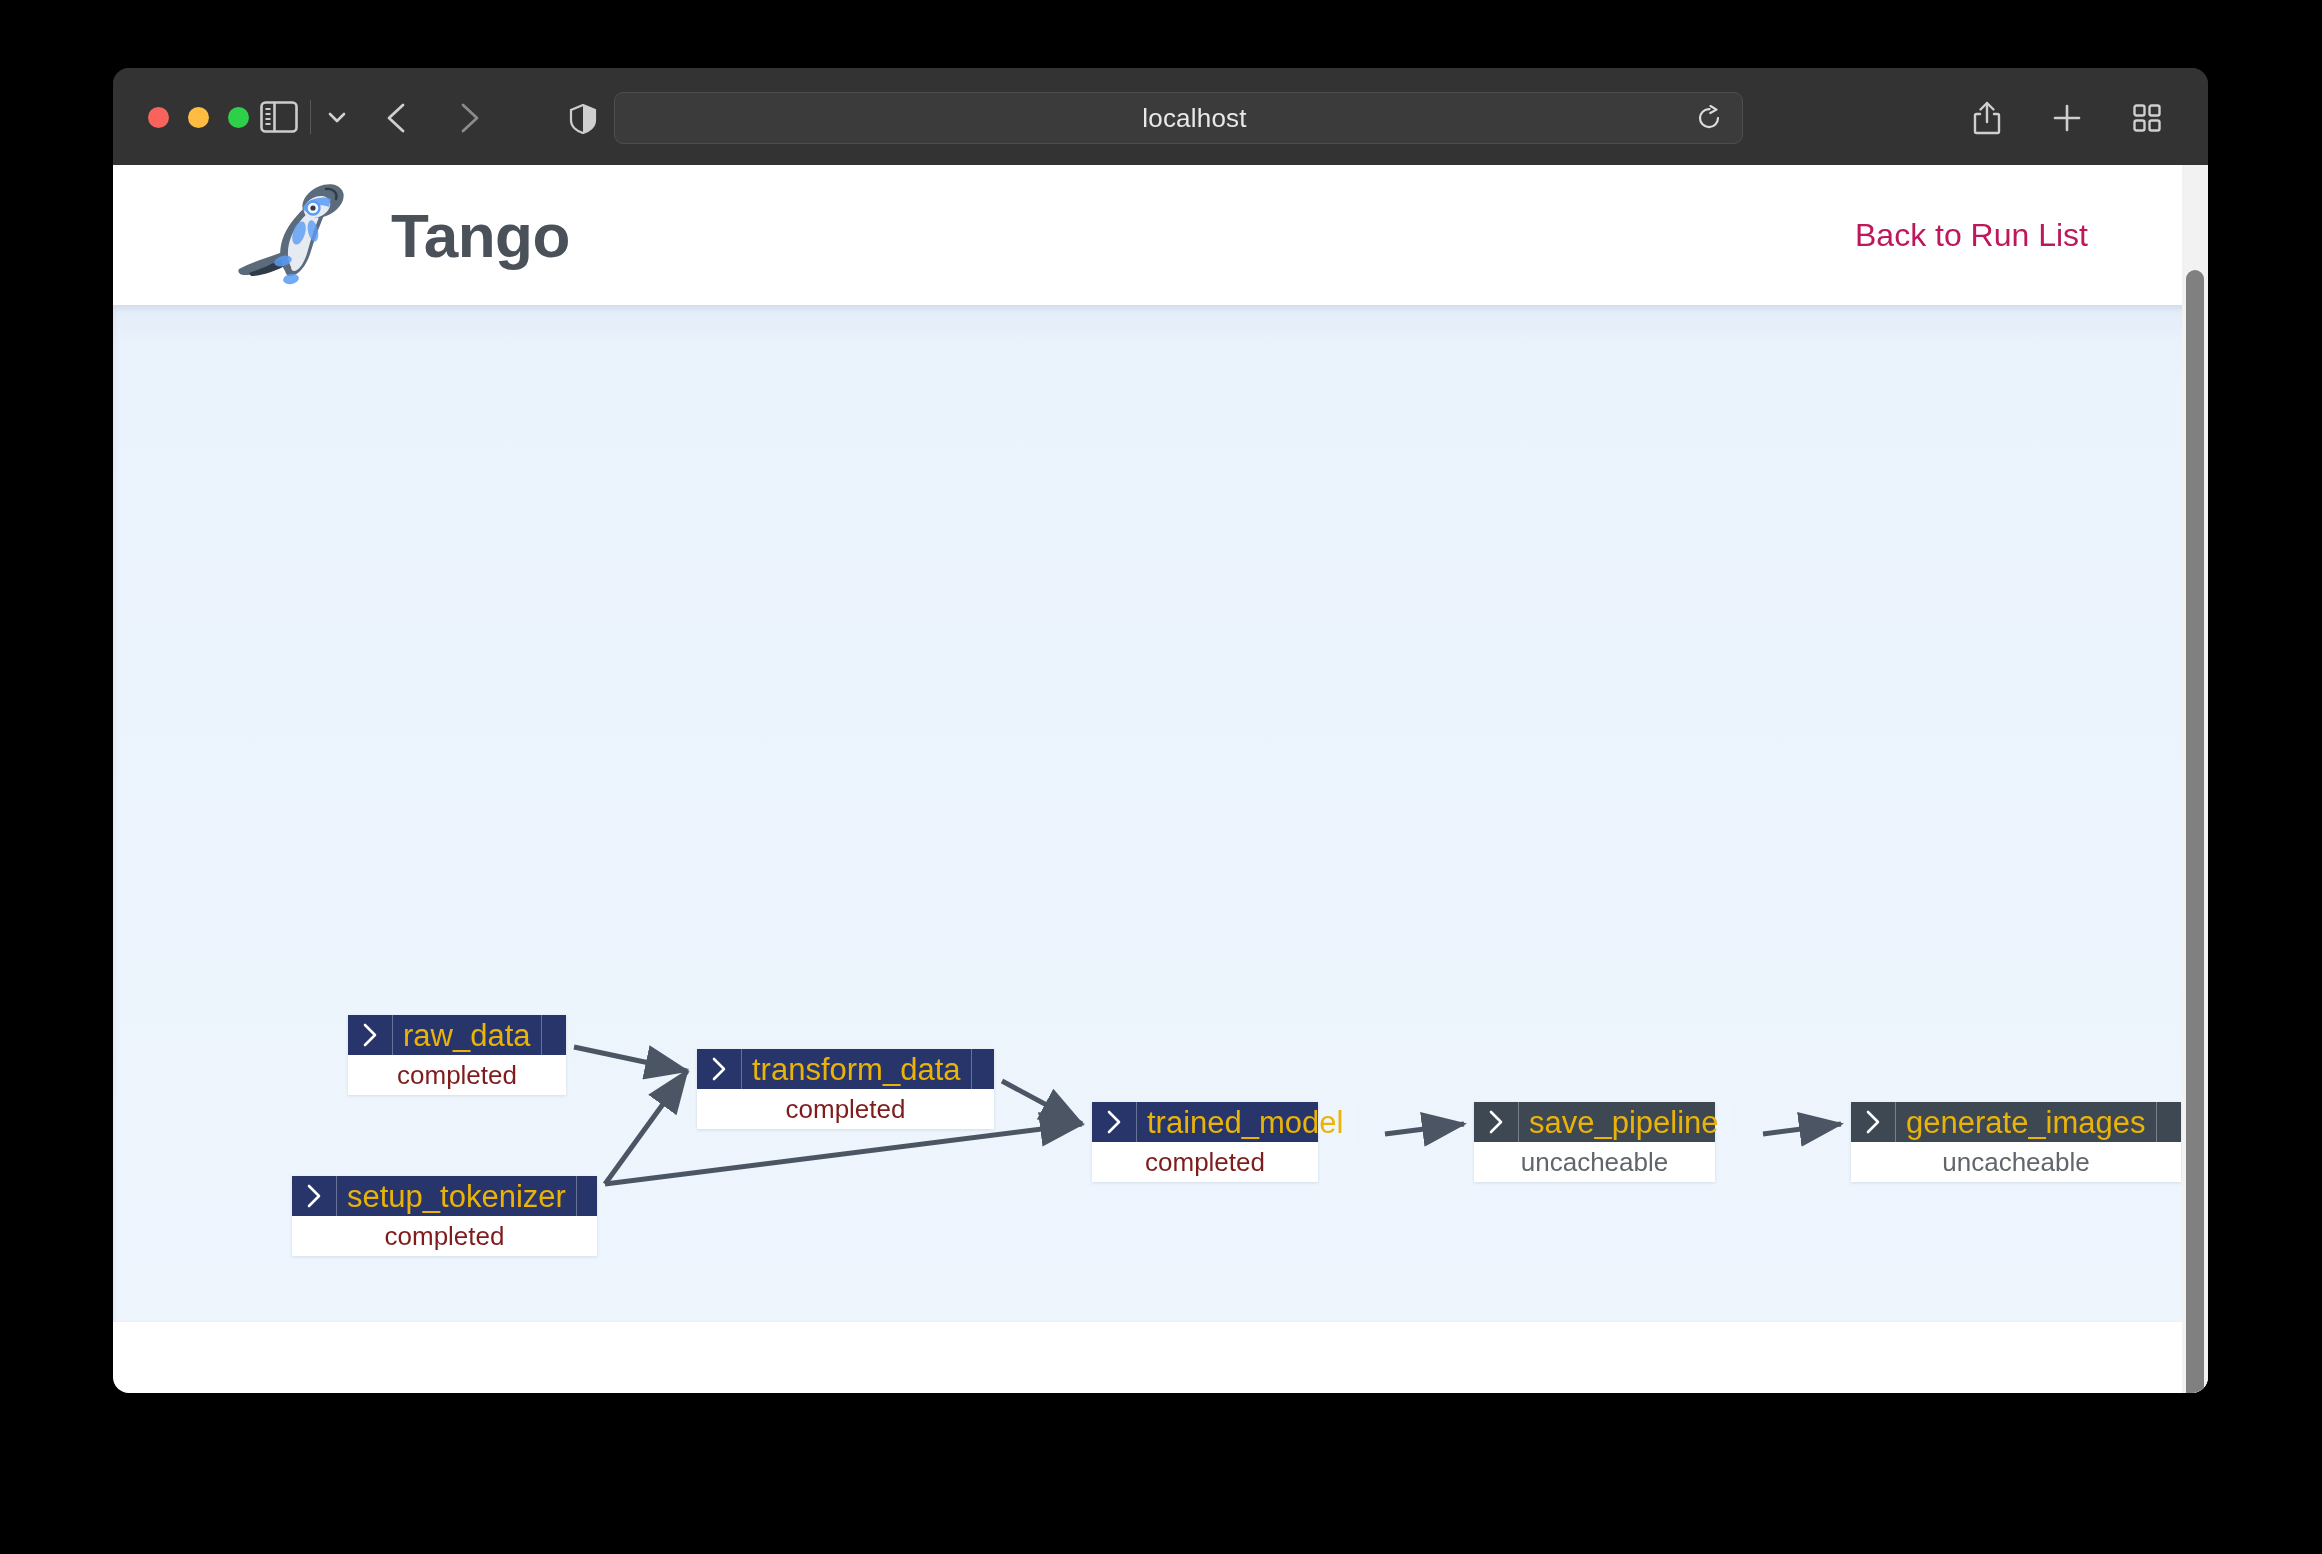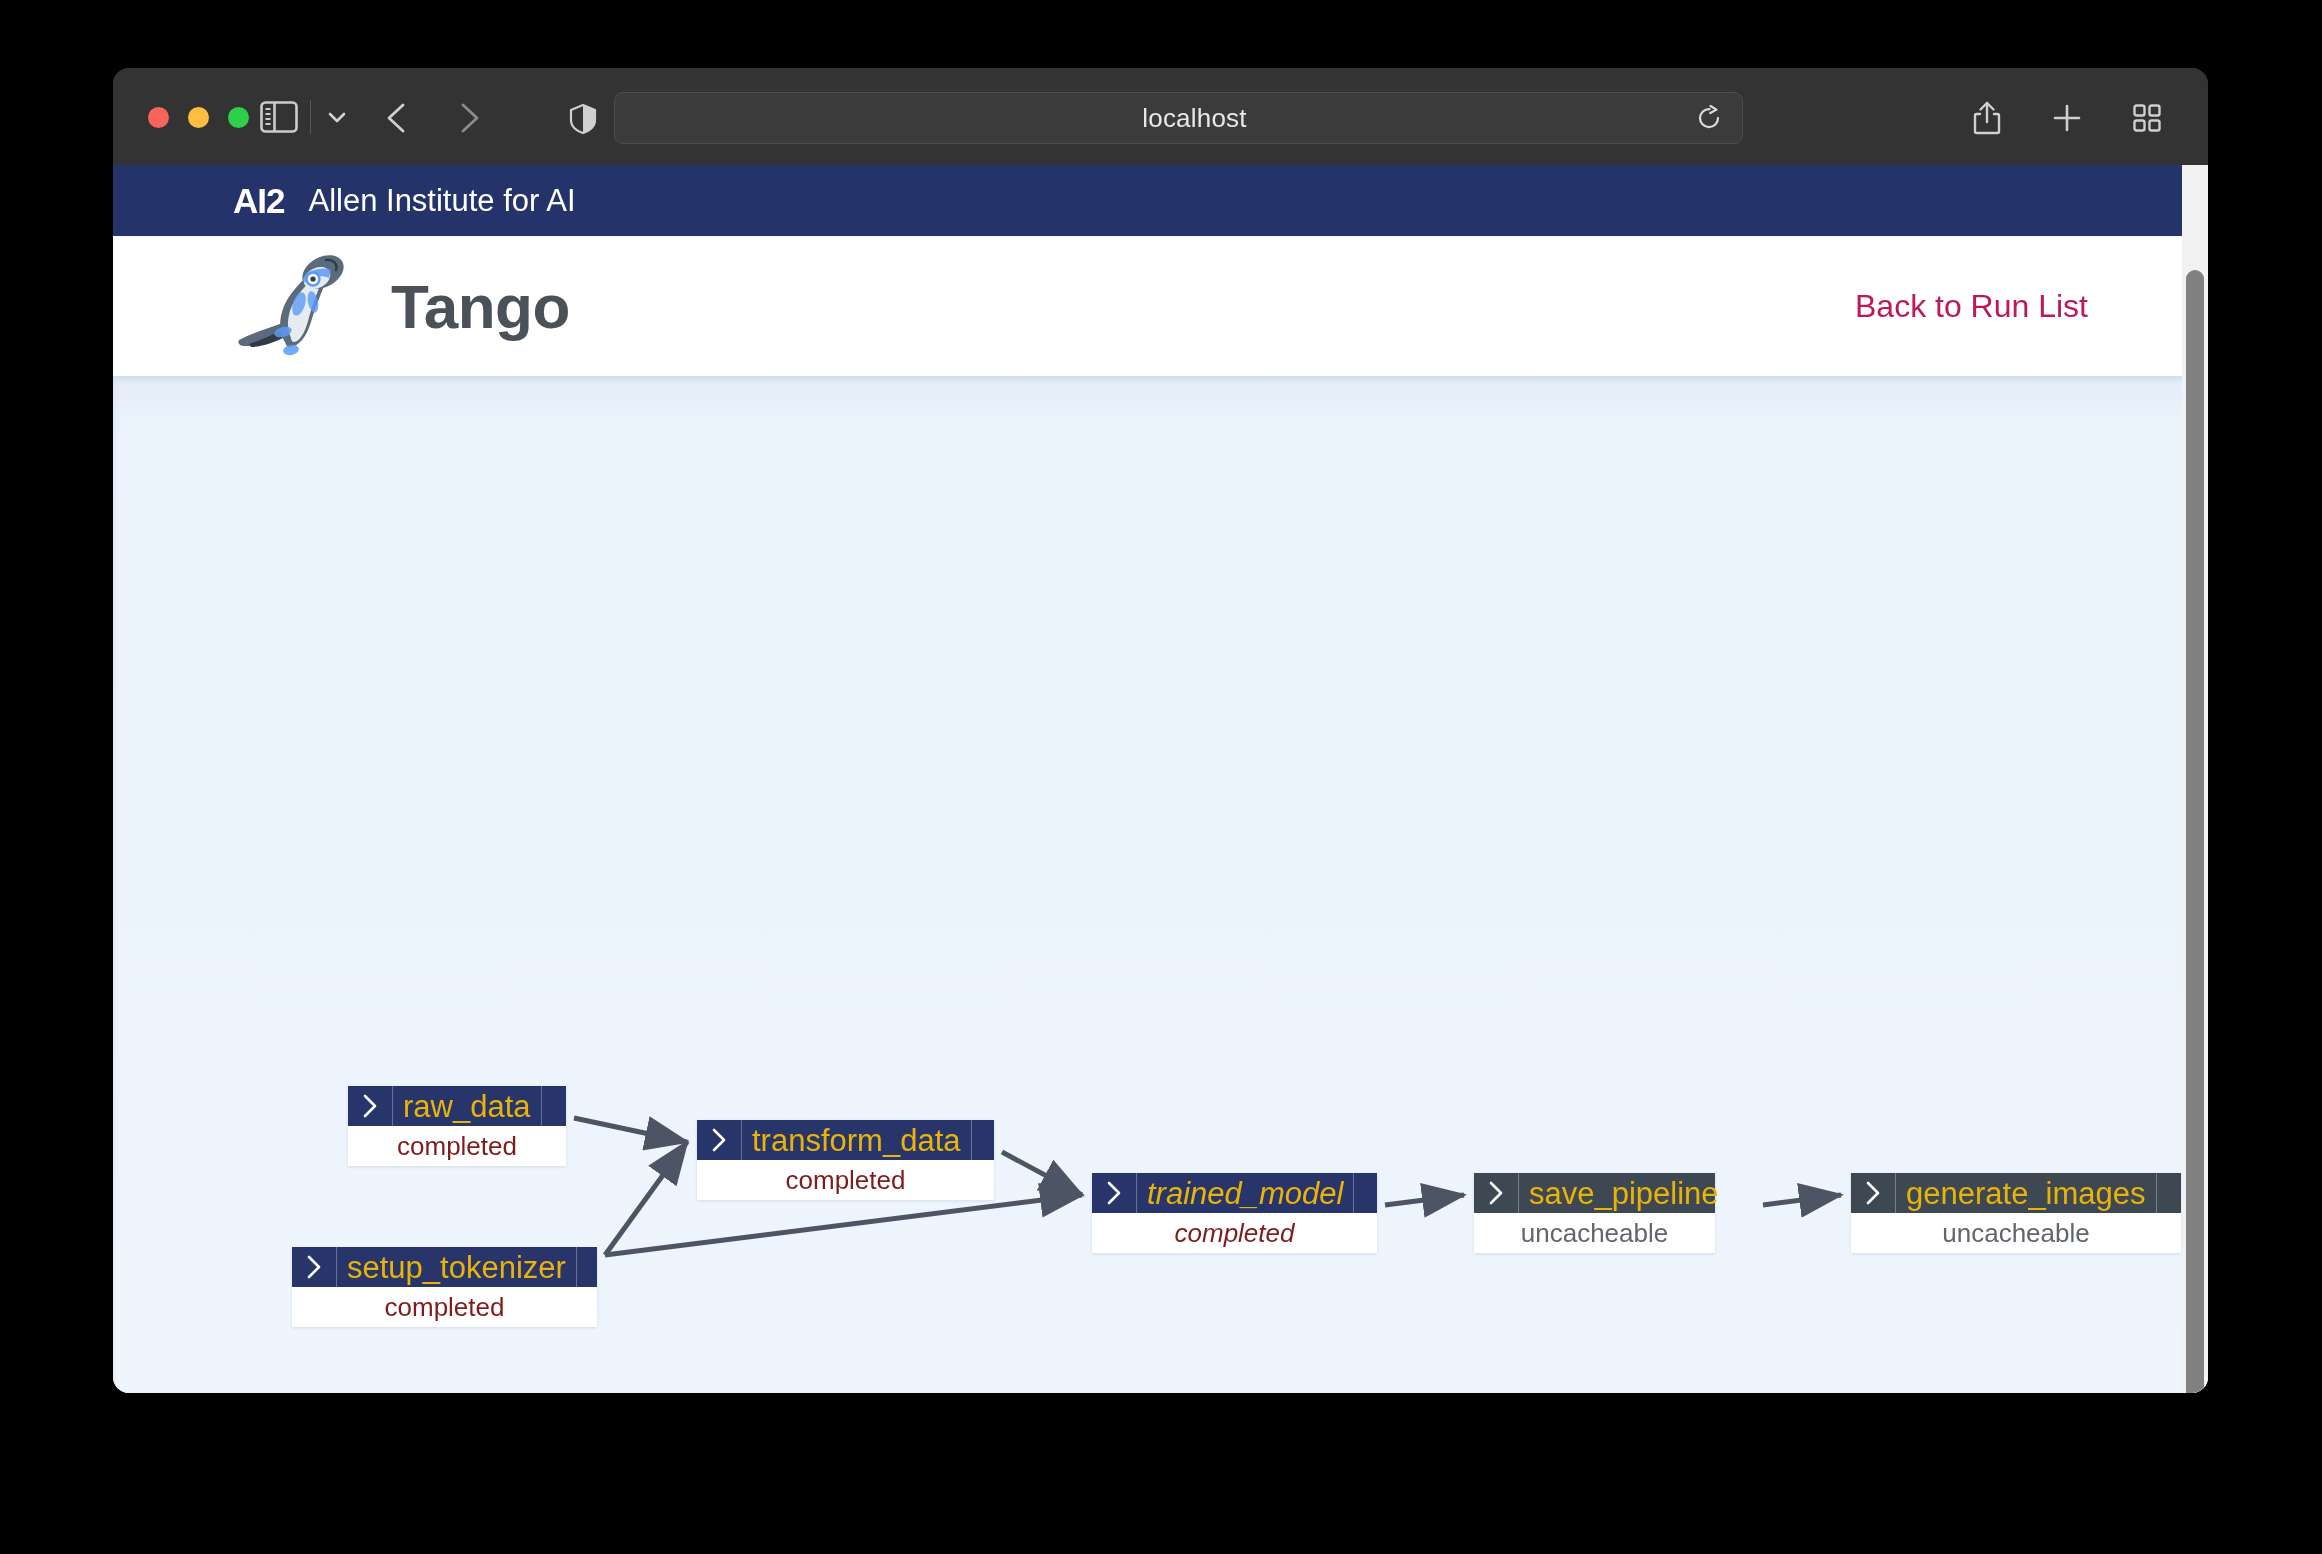--- a/index.html
+++ b/index.html
@@ -376,26 +376,20 @@
           <rect x="17.5" y="2.5" width="10" height="10" rx="2" fill="none" stroke="#cfcfcf" stroke-width="2.4"></rect>
           <rect x="2.5" y="17.5" width="10" height="10" rx="2" fill="none" stroke="#cfcfcf" stroke-width="2.4"></rect>
           <rect x="17.5" y="17.5" width="10" height="10" rx="2" fill="none" stroke="#cfcfcf" stroke-width="2.4"></rect>
         </svg>
       </span>
     </div>
   </div>
 
   <div class="page">
 
-    <div class="ai2-bar">
-      <span class="ai2-logo">
-        <span class="ai2-logo-text">AI2</span>
-      </span>
-      <span class="ai2-inst">Allen Institute for AI</span>
-    </div>
 
     <div class="tango-header">
       <span class="otter-logo">
         <svg width="120" height="120" viewBox="0 0 120 120">
 
           <path d="M6 94 C20 86 38 82 52 76 C58 74 62 80 56 85 C42 94 24 100 12 100 C7 100 4 97 6 94 Z" fill="#5b6b7c"></path>
           <path d="M16 98 C28 94 42 88 52 82 C57 80 60 85 55 89 C44 96 28 101 18 101 Z" fill="#2f3b47"></path>
 
           <path d="M52 96 C44 84 46 64 58 48 C66 37 76 28 84 22 C92 16 99 22 95 31 C88 47 82 62 78 76 C74 90 66 100 58 101 C54 101 53 99 52 96 Z" fill="#5b6b7c"></path>
 
@@ -463,21 +457,21 @@
               <div class="node-chev">
                 <svg width="18" height="26" viewBox="0 0 18 26">
                   <polyline points="4,3 14,13 4,23" fill="none" stroke="#ffffff" stroke-width="2.6" stroke-linecap="round" stroke-linejoin="round"></polyline>
                 </svg>
               </div>
               <div class="node-label">transform_data</div>
               <div class="node-tail"></div>
             </div>
             <div class="node-body">completed</div>
           </div>
-          <div class="node status-completed" style="left: 979px; top: 797px; width: 285px; font-style: italic;">
+          <div class="node status-completed" style="left: 979px; top: 797px; width: 226px;">
             <div class="node-head">
               <div class="node-chev">
                 <svg width="18" height="26" viewBox="0 0 18 26">
                   <polyline points="4,3 14,13 4,23" fill="none" stroke="#ffffff" stroke-width="2.6" stroke-linecap="round" stroke-linejoin="round"></polyline>
                 </svg>
               </div>
               <div class="node-label">trained_model</div>
               <div class="node-tail"></div>
             </div>
             <div class="node-body">completed</div>

